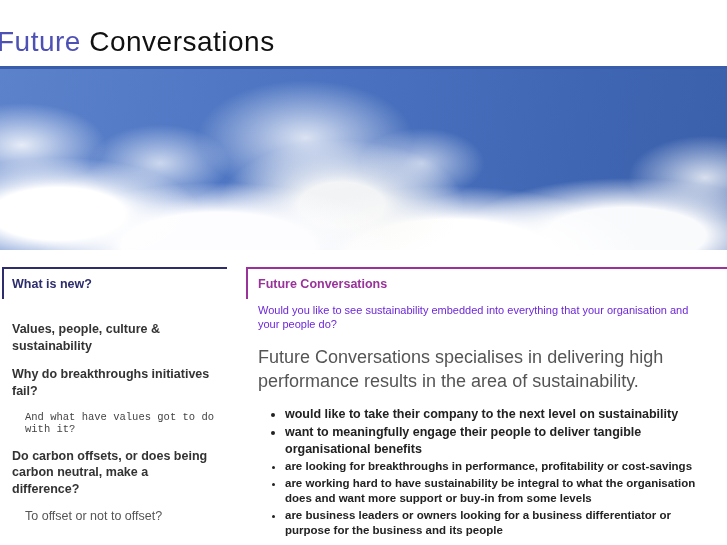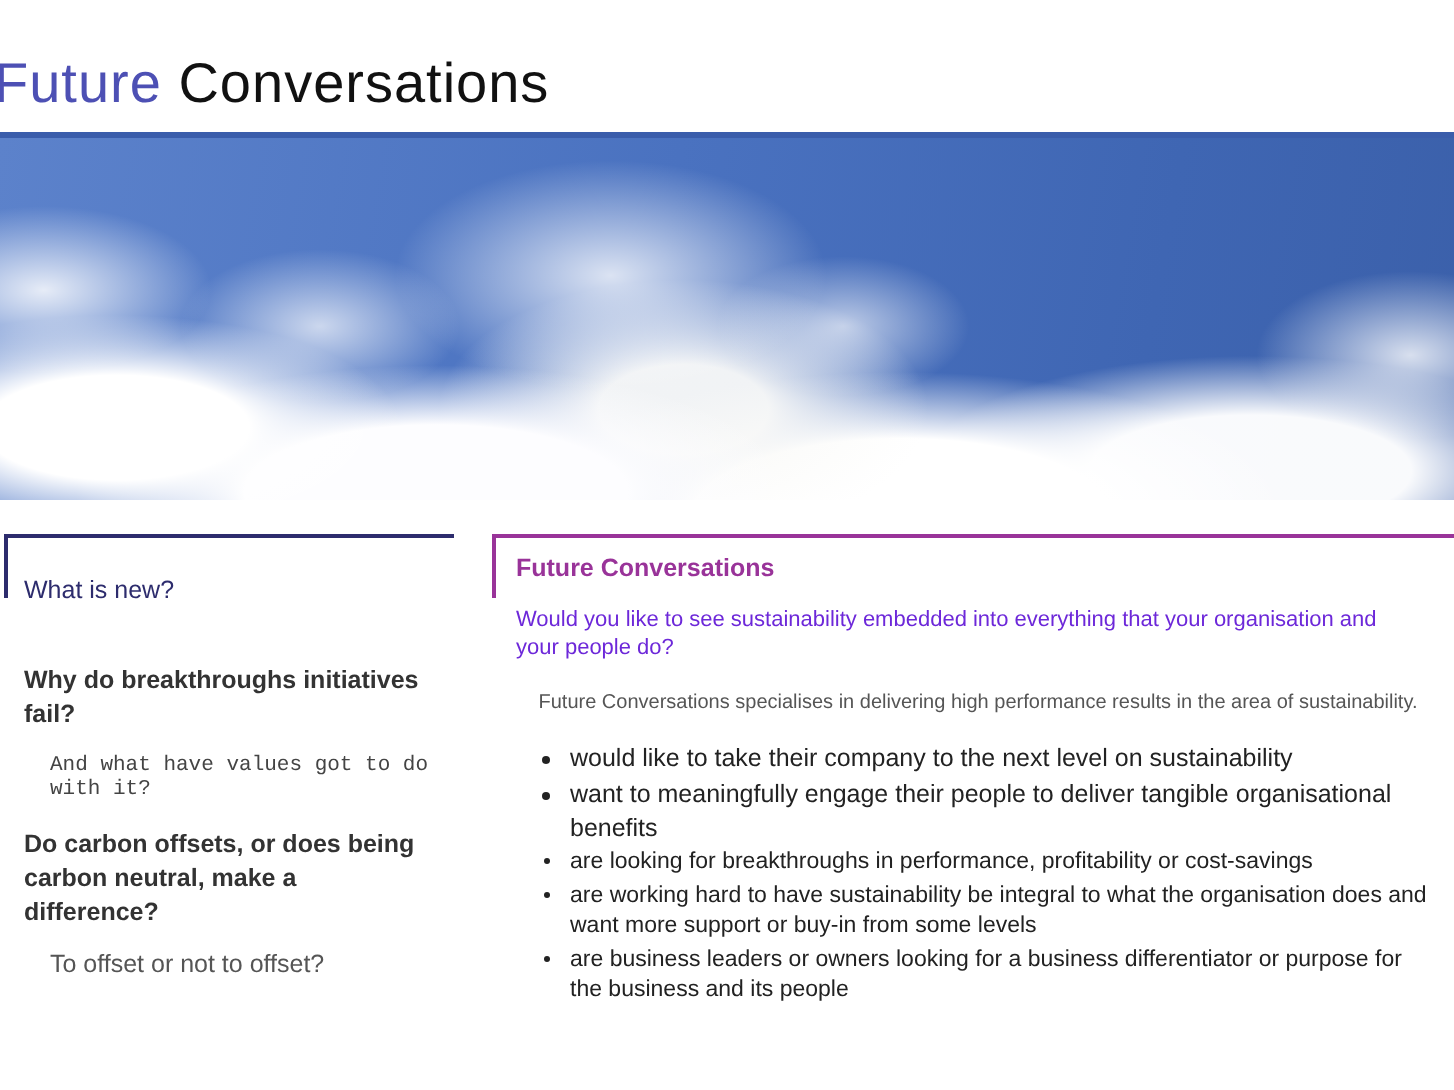--- a/index.html
+++ b/index.html
@@ -34,55 +34,56 @@
 
   
   .content { display: flex; padding: 17px 0 0 2px; }
 
   .panel { position: relative; }
   .panel::before { content: ""; position: absolute; left: 0; top: 0; width: 2px; height: 30px; }
 
   
   .sidebar { width: 225px; border-top: 2px solid #2d2c6d; }
   .sidebar.panel::before { background: #2d2c6d; }
-  .sidebar-title { color: #2d2c6d; font-weight: normal; font-size: 12.5px; padding: 19px 0 0 10px; }
+  .sidebar-title { color: #2d2c6d; font-weight: bold; font-size: 12.5px; padding: 8px 0 0 10px; }
   .side-list { padding: 30px 0 0 10px; }
   .side-head { font-weight: bold; color: #333; font-size: 12.5px; line-height: 1.35;
     width: 206px; margin-bottom: 11px; cursor: pointer; }
   .side-link { color: #555; font-size: 12.5px; margin: 0 0 13px 13px; cursor: pointer; }
   .side-sublink { color: #444; font-size: 10.5px; margin: 0 0 13px 13px; cursor: pointer; font-family: Liberation Mono, monospace; }
 
   
   .main { flex: 1; margin-left: 19px; border-top: 2px solid #993399; }
   .main.panel::before { background: #993399; }
   .main-title { color: #993399; font-weight: bold; font-size: 12.5px; padding: 8px 0 0 12px; }
   .intro-heading { color: #6d28d9; font-weight: normal; font-size: 11px; line-height: 1.25;
     margin: 13px 0 0 12px; width: 452px; }
-  .intro-para { color: #555; font-size: 10px; line-height: 1.35; margin: 13px 0 0 12px; width: 462px; text-align: center; }
+  .intro-para { color: #555; font-size: 18px; line-height: 1.35; margin: 13px 0 0 12px; width: 462px; }
   .list-heading { color: #222; font-weight: bold; font-size: 12.5px; text-decoration: underline;
     margin: 15px 0 0 12px; }
   .bullets { margin: 13px 0 0 12px; padding-left: 27px; color: #222; }
-  .bullets li { font-weight: normal; margin-bottom: 2px; line-height: 1.3; width: 430px; }
+  .bullets li { font-weight: bold; margin-bottom: 2px; line-height: 1.3; width: 430px; }
   .bullets li.large { font-size: 12.5px; }
   .bullets li.small { font-size: 11.5px; }
 </style>
 </head>
 <body>
 
 <div class="header">
   <div class="logo"><span class="f1">Future </span><span class="f2">Conversations</span></div>
 </div>
 
 <div class="banner"></div>
 
 <div class="content">
 
   <div class="sidebar panel">
     <div class="sidebar-title">What is new?</div>
     <div class="side-list">
+      <div class="side-head">Values, people, culture &amp; sustainability</div>
       <div class="side-head">Why do breakthroughs initiatives fail?</div>
       <div class="side-sublink">And what have values got to do with it?</div>
       <div class="side-head">Do carbon offsets, or does being carbon neutral, make a difference?</div>
       <div class="side-link">To offset or not to offset?</div>
     </div>
 
   </div>
 
   <div class="main panel">
     <div class="main-title">Future Conversations</div>

